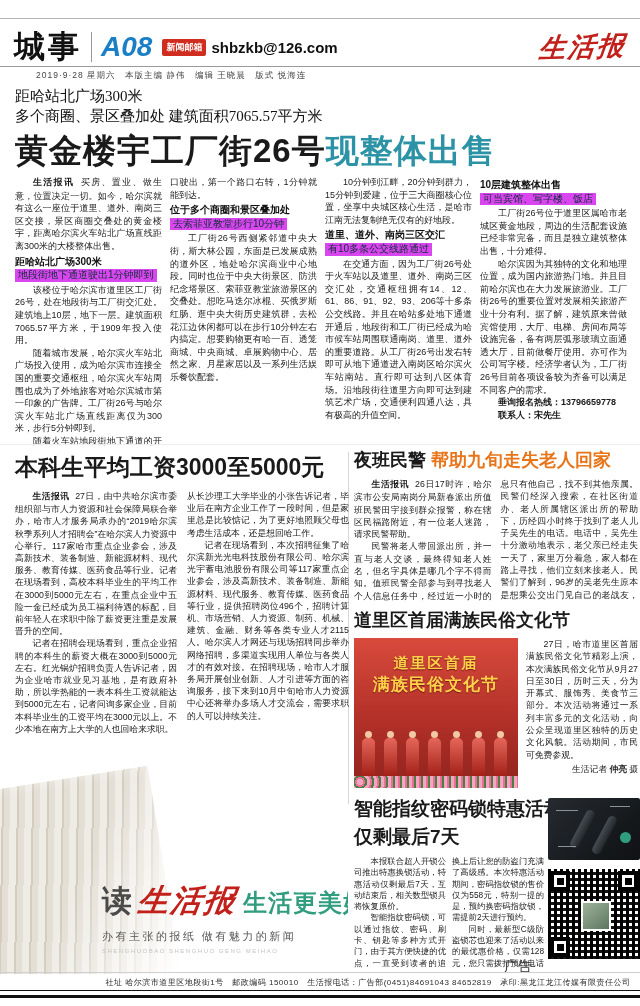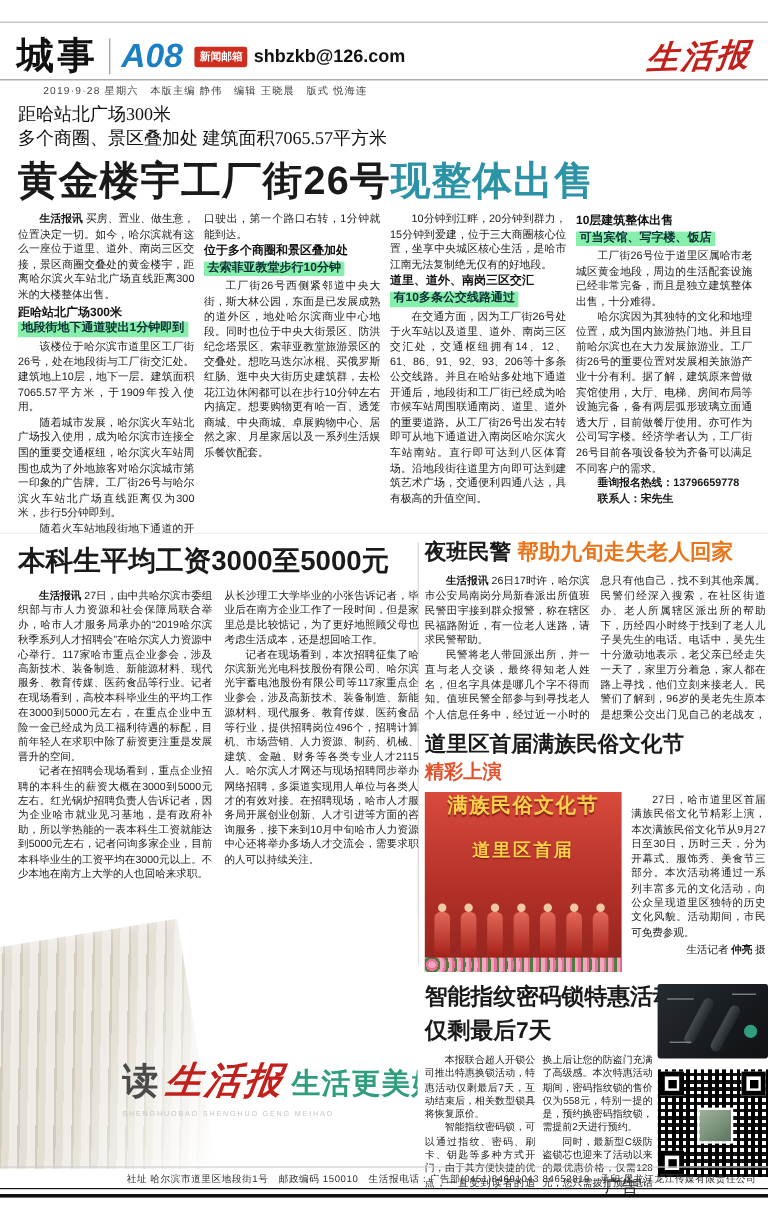--- a/index.html
+++ b/index.html
@@ -23,23 +23,23 @@
   #lead-head{left:15px;top:86px;width:620px;}
   .kicker{font-family:"Liberation Serif",serif;font-size:15px;color:#111;line-height:20px;}
   #lead-main{font-size:33px;font-weight:800;letter-spacing:1px;margin-top:3px;white-space:nowrap;}
   #lead-main .teal{color:#2b93a5;}
   
   .cols{display:flex;}
   .col{text-align:justify;}
   .para{text-indent:2em;margin:0;}
   .cont{text-indent:0;}
   .subhead{font-weight:700;color:#111;margin:3px 0 1px;text-indent:0;}
-  .highlight{font-weight:700;color:#0c2f36;background:#86efac;width:fit-content;padding:0 3px;margin:1px 0 2px;text-indent:0;}
+  .highlight{font-weight:400;color:#0c2f36;background:#d946ef;width:fit-content;padding:0 3px;margin:1px 0 2px;text-indent:0;}
   .bold-line{font-weight:700;text-indent:2em;margin:0;}
-  .xun{font-weight:700;font-family:Liberation Sans, sans-serif;}
+  .xun{font-weight:700;font-family:Liberation Mono, monospace;}
   
   #story{left:15px;top:176px;width:612px;height:270px;overflow:hidden;gap:8px;}
   #story .col{flex:1;font-size:9px;line-height:12.6px;}
   #story .subhead,#story .highlight{font-size:10px;}
   
   #jobs{left:15px;top:450px;width:334px;}
   #jobs-title1{font-size:17px;font-weight:800;}
   #jobs-title2{font-size:23px;font-weight:800;margin-top:2px;}
   #jobs-body{margin-top:7px;gap:10px;height:258px;overflow:hidden;}
   #jobs-body .col{flex:1;font-size:8.8px;line-height:12.2px;}
@@ -189,20 +189,21 @@
 
 <div class="abs" id="read-ad">
   <div id="stack"></div>
   <div id="stack-fade"></div>
   <div id="read-text">
     <div id="read-line">
       <span id="read-du">读</span>
       <span id="read-logo">生活报</span>
       <span id="read-slogan">生活更美好</span>
     </div>
+    <div id="read-sub">办有主张的报纸 做有魅力的新闻</div>
     <div id="read-tiny">SHENGHUOBAO SHENGHUO GENG MEIHAO</div>
   </div>
 </div>
 
 <div class="abs" id="right">
 
   <div>
     <div id="night-title"><span>夜班民警</span> <span class="orange">帮助九旬走失老人回家</span></div>
     <div class="cols" id="night-body">
       <div class="col">
@@ -210,25 +211,24 @@
           <div class="para">民警将老人带回派出所，并一直与老人交谈，最终得知老人姓名，但名字具体是哪几个字不得而知。值班民警全部参与到寻找老人个人信息任务中，经过近一小时的搜索、筛选，大家终于找到了老人在公安系统登记的信息，但老人的户内信</div>
         </div>
       <div class="col">
           <div class="para cont">息只有他自己，找不到其他亲属。民警们经深入搜索，在社区街道办、老人所属辖区派出所的帮助下，历经四小时终于找到了老人儿子吴先生的电话。电话中，吴先生十分激动地表示，老父亲已经走失一天了，家里万分着急，家人都在路上寻找，他们立刻来接老人。民警们了解到，96岁的吴老先生原本是想乘公交出门见自己的老战友，但坐过了站不慎迷了路，只能下车坐在路边长椅上，幸好路人帮忙报了警。</div>
         </div>
     </div>
   </div>
 
   <div id="folk">
     <div id="folk-title">道里区首届满族民俗文化节</div>
-    <div id="folk-sub">精彩上演</div>
     <div id="folk-row">
       <div id="folk-photo">
+        <div class="folk-pt" id="folk-pt1">道里区首届</div>
         <div class="folk-pt" id="folk-pt2">满族民俗文化节</div>
-        <div class="folk-pt" id="folk-pt1">道里区首届</div>
         <div class="dancer" style="left:8px"></div>
         <div class="dancer" style="left:30px"></div>
         <div class="dancer" style="left:52px"></div>
         <div class="dancer" style="left:74px"></div>
         <div class="dancer" style="left:96px"></div>
         <div class="dancer" style="left:118px"></div>
         <div class="dancer" style="left:140px"></div>
         <div id="folk-flowers"></div>
       </div>
       <div id="folk-caption">

